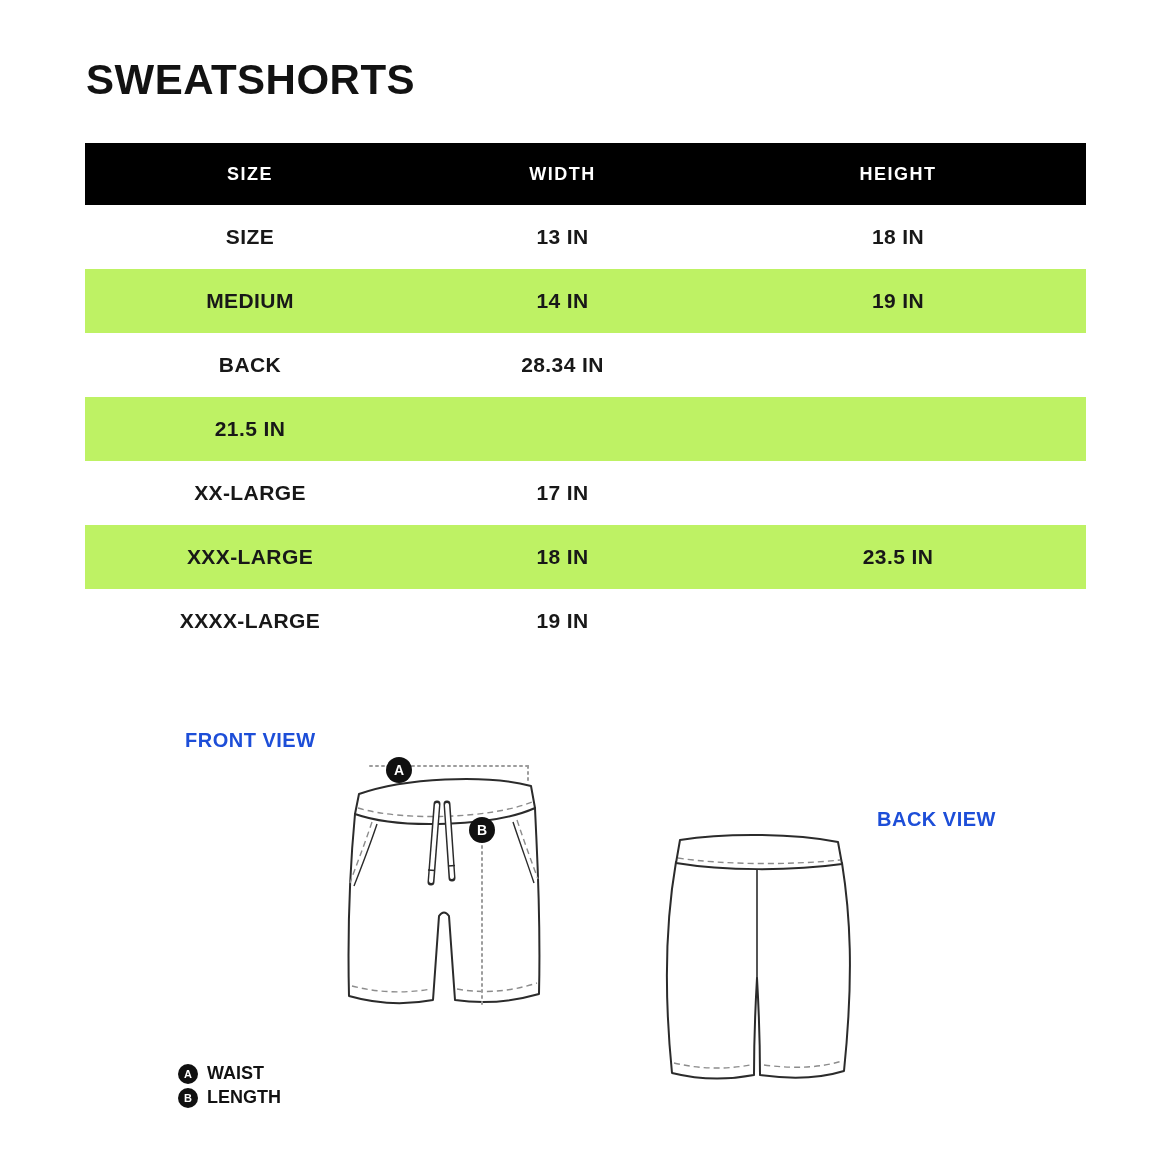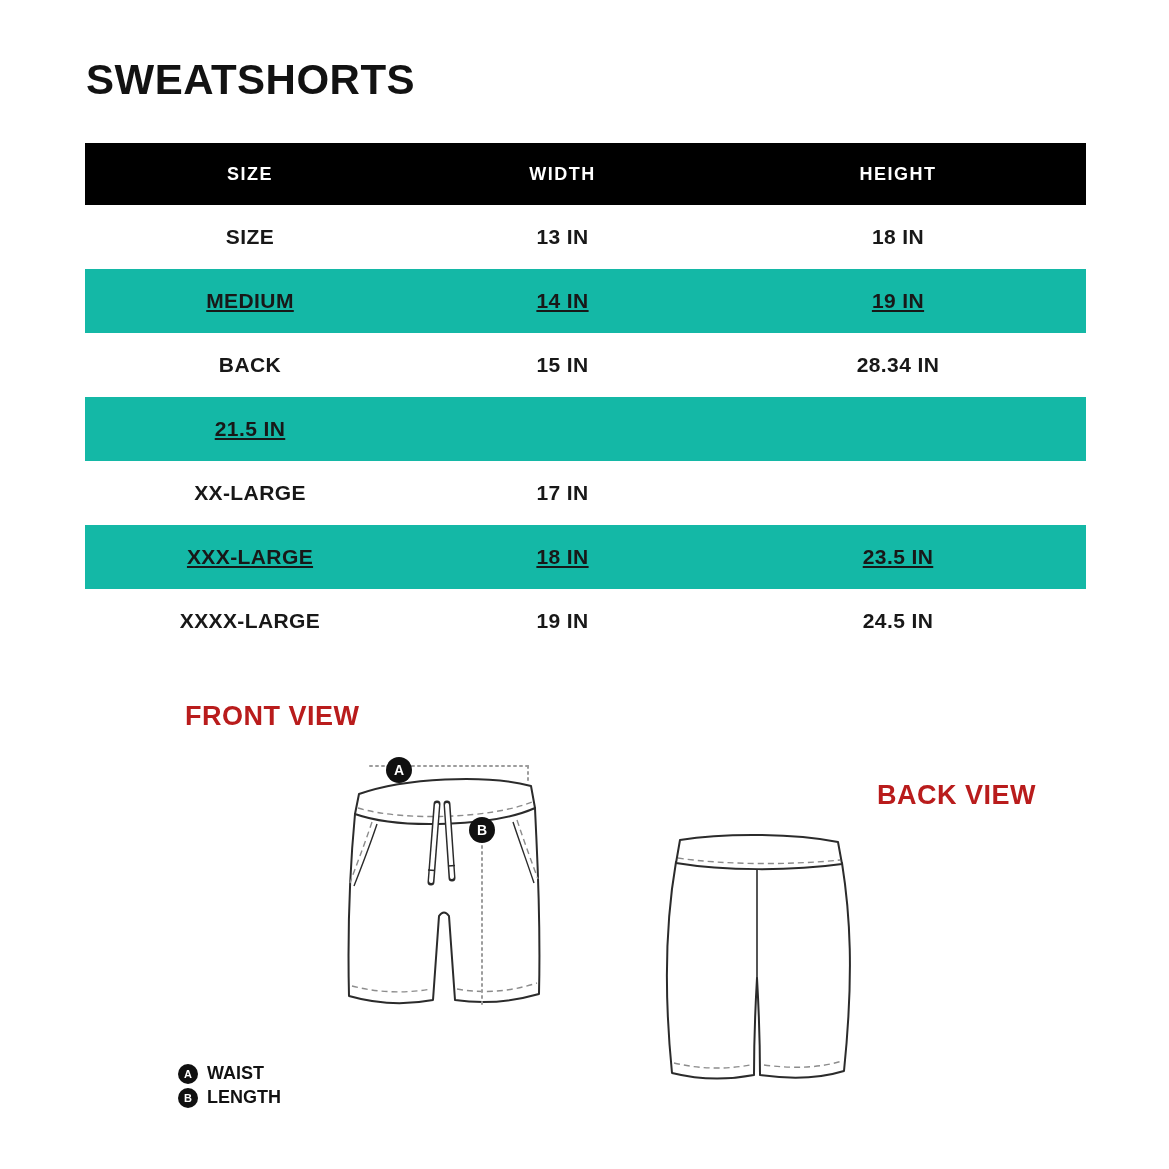--- a/index.html
+++ b/index.html
@@ -15,22 +15,22 @@
   .thead{
     display:grid;grid-template-columns:330px 295px 376px;height:62px;
     background:#000000;color:#ffffff;align-items:center;text-align:center;
     font-size:18px;font-weight:bold;letter-spacing:1.5px;
   }
   .trow{
     display:grid;grid-template-columns:330px 295px 376px;height:64px;
     align-items:center;text-align:center;font-size:21px;font-weight:bold;
     letter-spacing:.4px;color:#181818;background:#ffffff;
   }
-  .trow.alt{background:#14b8a6;text-decoration:underline;}
-  .view-label{position:absolute;font-size:27px;font-weight:bold;letter-spacing:.5px;color:#b91c1c;}
+  .trow.alt{background:#bef264;}
+  .view-label{position:absolute;font-size:20px;font-weight:bold;letter-spacing:.5px;color:#1d4ed8;margin-top:28px;}
   #front-label{left:185px;top:701px;}
   #back-label{left:877px;top:780px;}
   .front-svg{position:absolute;left:345px;top:756px;}
   .back-svg{position:absolute;left:660px;top:833px;}
   .legend{position:absolute;left:178px;top:1063px;display:flex;flex-direction:column;gap:3px;}
   .legend-row{display:flex;align-items:center;gap:9px;font-size:18px;font-weight:bold;color:#121212;}
   .legend-dot{
     width:20px;height:20px;border-radius:50%;background:#101010;color:#fff;
     font-size:11px;font-weight:bold;display:flex;align-items:center;justify-content:center;flex:0 0 20px;
   }
@@ -66,39 +66,37 @@
       <div>13 IN</div>
       <div>18 IN</div>
     </div>
     <div class="trow alt">
       <div>MEDIUM</div>
       <div>14 IN</div>
       <div>19 IN</div>
     </div>
     <div class="trow">
       <div>BACK</div>
-      <div>15 IN</div>
       <div>28.34 IN</div>
     </div>
     <div class="trow alt">
       <div>21.5 IN</div>
     </div>
     <div class="trow">
       <div>XX-LARGE</div>
       <div>17 IN</div>
     </div>
     <div class="trow alt">
       <div>XXX-LARGE</div>
       <div>18 IN</div>
       <div>23.5 IN</div>
     </div>
     <div class="trow">
       <div>XXXX-LARGE</div>
       <div>19 IN</div>
-      <div>24.5 IN</div>
     </div>
   </div>
 
   <div class="view-label" id="front-label">FRONT VIEW</div>
   <div class="view-label" id="back-label">BACK VIEW</div>
 
   <svg class="front-svg" width="200" height="262" viewBox="0 0 200 262" xmlns="http://www.w3.org/2000/svg">
 
     <line class="dot" x1="25" y1="10" x2="183" y2="10"></line>
     <line class="dot" x1="183" y1="10" x2="183" y2="26"></line>

